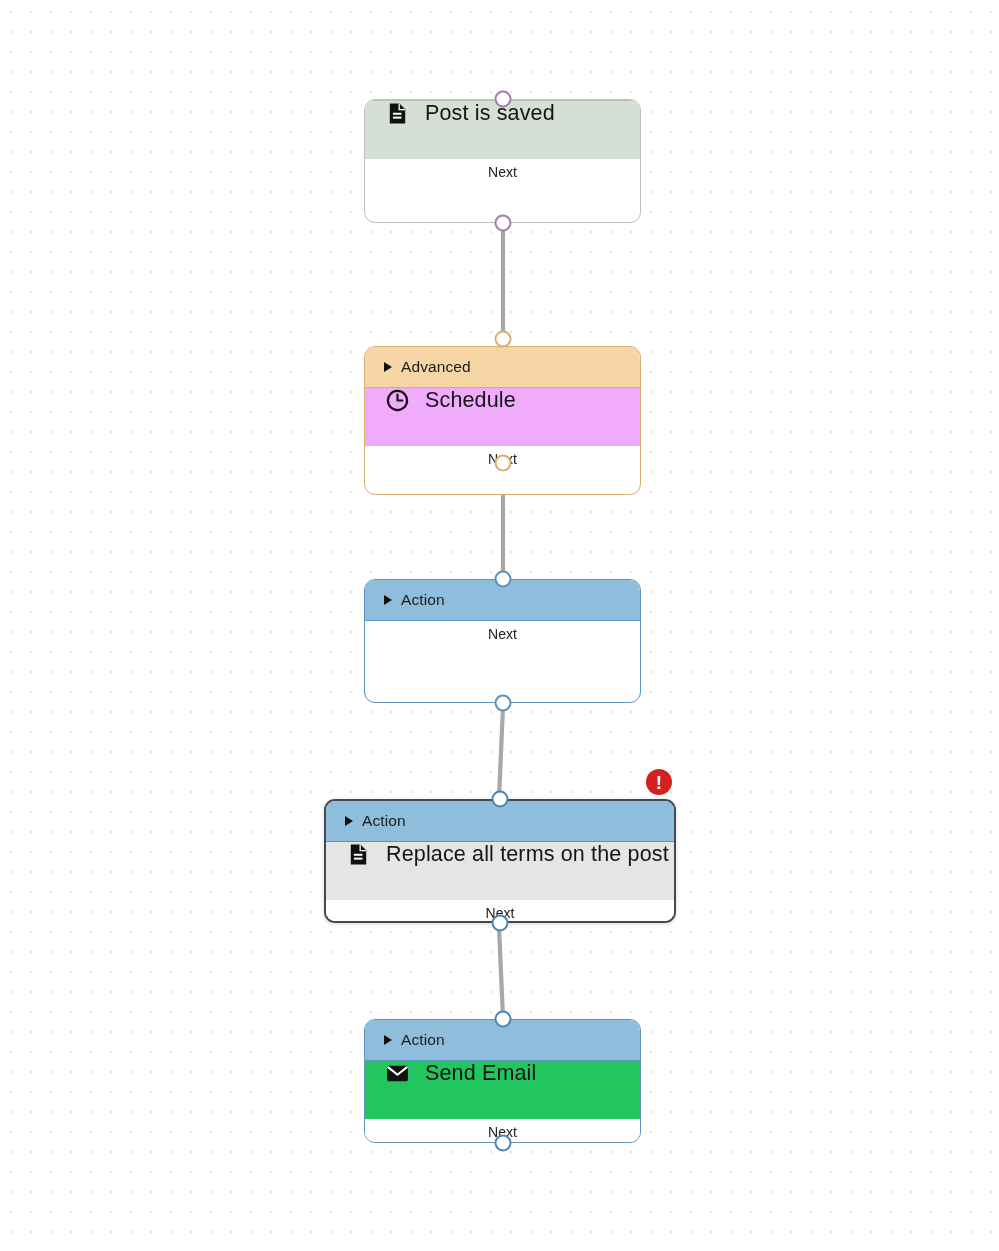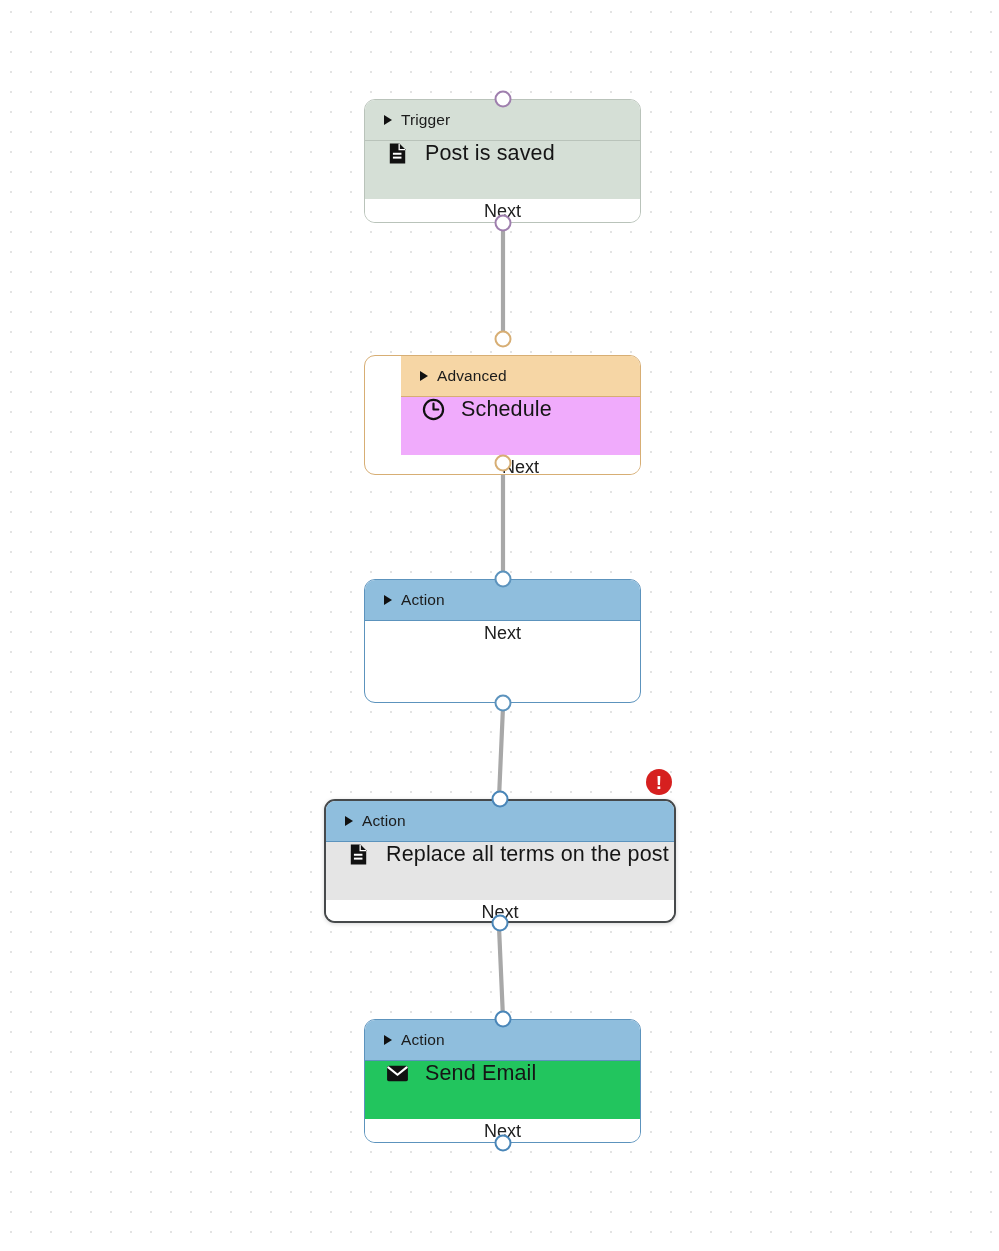--- a/index.html
+++ b/index.html
@@ -79,21 +79,21 @@
     justify-content: center;
   }
   .node-icon svg { display: block; }
   .node-foot {
     box-sizing: border-box;
     height: 25px;
     background: #ffffff;
     display: flex;
     align-items: center;
     justify-content: center;
-    font-size: 18px;
+    font-size: 14px;
     color: #202020;
   }
 
   
   .divider { height: 1px; width: 100%; }
 
   
   .port {
     position: absolute;
     width: 17px;
@@ -135,43 +135,39 @@
 
   <svg id="edges" width="999" height="1251" viewBox="0 0 999 1251">
       <line x1="503" y1="227" x2="503" y2="338" stroke="#a8a8a8" stroke-width="4.2" stroke-linecap="round"></line>
       <line x1="503" y1="467" x2="503" y2="578" stroke="#a8a8a8" stroke-width="4.2" stroke-linecap="round"></line>
       <line x1="503" y1="707" x2="499" y2="798" stroke="#a8a8a8" stroke-width="4.2" stroke-linecap="round"></line>
       <line x1="499" y1="927" x2="503" y2="1018" stroke="#a8a8a8" stroke-width="4.2" stroke-linecap="round"></line>
     </svg>
 
   <div id="nodes-layer">
       <div class="node" style="left: 364px; top: 99px; width: 277px; height: 124px; border: 1.6px solid rgb(185, 195, 186);">
-        <div class="node-head" style="background:#d5dfd6">
-          <span class="tri"></span>
-          <span>Trigger</span>
-        </div>
         <div class="divider" style="background:#b9c3ba"></div>
         <div class="node-body" style="background:#d5dfd6">
           <span class="node-icon">
             <svg width="25" height="25" viewBox="0 0 24 24">
               <path d="M4.6 2.4 h9.3 L19.4 7.9 V21.6 H4.6 Z" fill="#111"></path>
               <path d="M13.6 2.6 V8.2 H19.2" fill="none" stroke="#fff" stroke-width="1.25"></path>
               <rect x="7.6" y="11.3" width="8.2" height="1.9" fill="#fff"></rect>
               <rect x="7.6" y="15.0" width="8.2" height="1.9" fill="#fff"></rect>
             </svg>
           </span>
           <span>Post is saved</span>
         </div>
         <div class="node-foot">
           <span>Next</span>
         </div>
       </div>
       <div class="port" style="left: 502.5px; top: 99px; border-color: rgb(159, 127, 174);"></div>
       <div class="port" style="left: 502.5px; top: 223px; border-color: rgb(159, 127, 174);"></div>
-      <div class="node" style="left: 364px; top: 355px; width: 277px; height: 120px; border: 1.6px solid rgb(215, 174, 116); padding-left: 36px;">
+      <div class="node" style="left: 364px; top: 346px; width: 277px; height: 149px; border: 1.6px solid rgb(215, 174, 116);">
         <div class="node-head" style="background:#f6d6a5">
           <span class="tri"></span>
           <span>Advanced</span>
         </div>
         <div class="divider" style="background:#d7ae74"></div>
         <div class="node-body" style="background:#f0abfc">
           <span class="node-icon">
             <svg width="25" height="25" viewBox="0 0 24 24">
               <circle cx="12" cy="12" r="9.2" fill="none" stroke="#111" stroke-width="2.1"></circle>
               <path d="M12 6.4 V12 H16.6" fill="none" stroke="#111" stroke-width="2.1" stroke-linecap="round" stroke-linejoin="round"></path>

